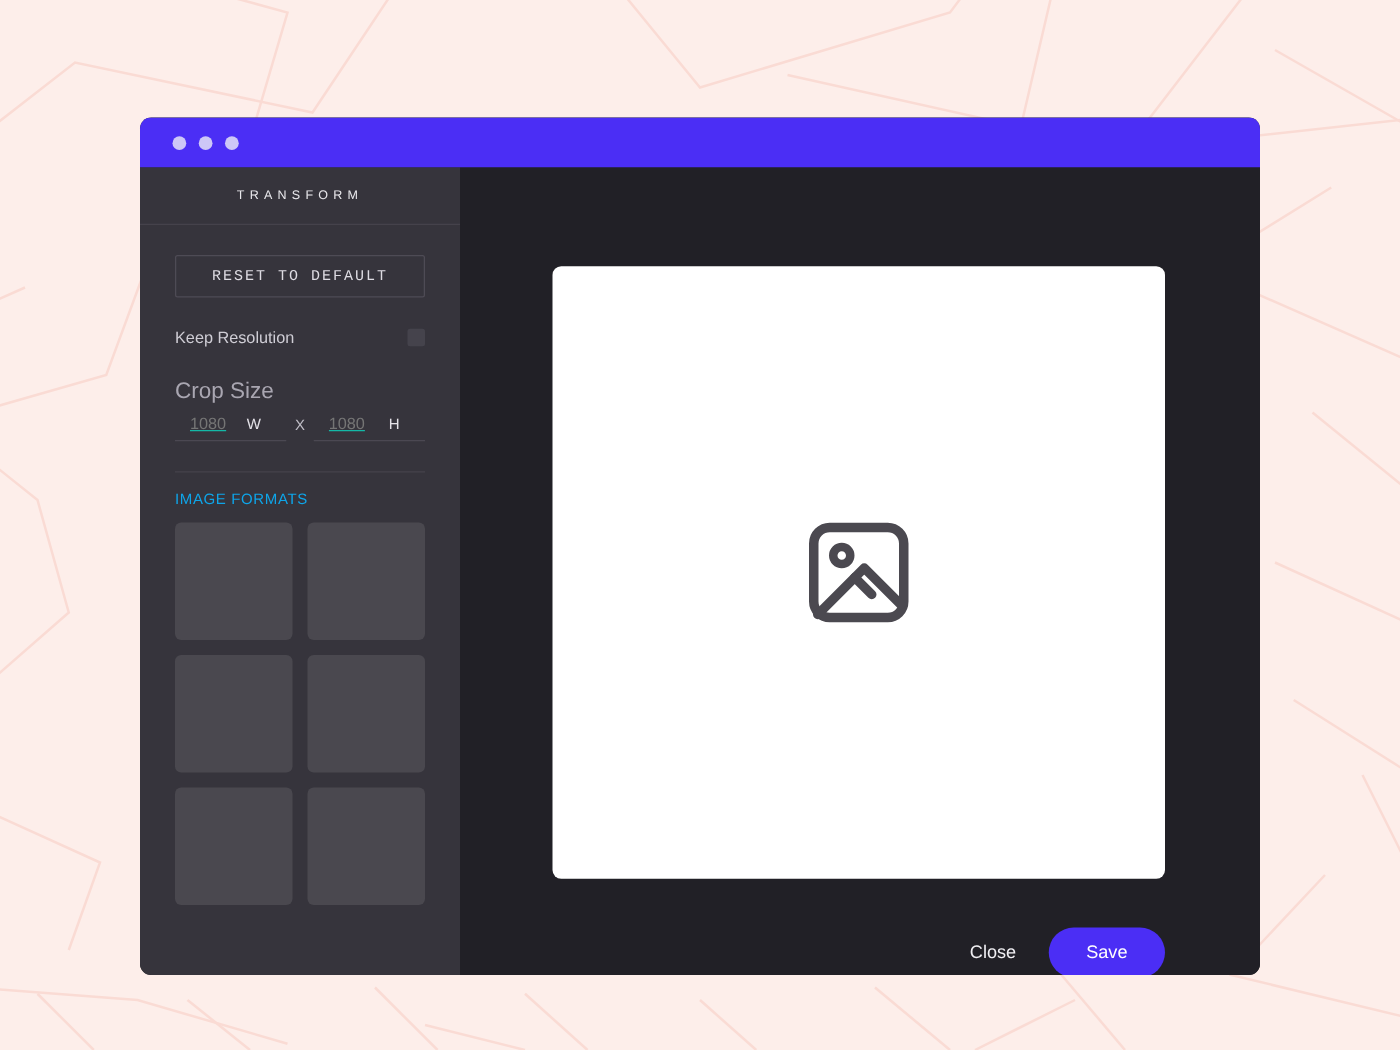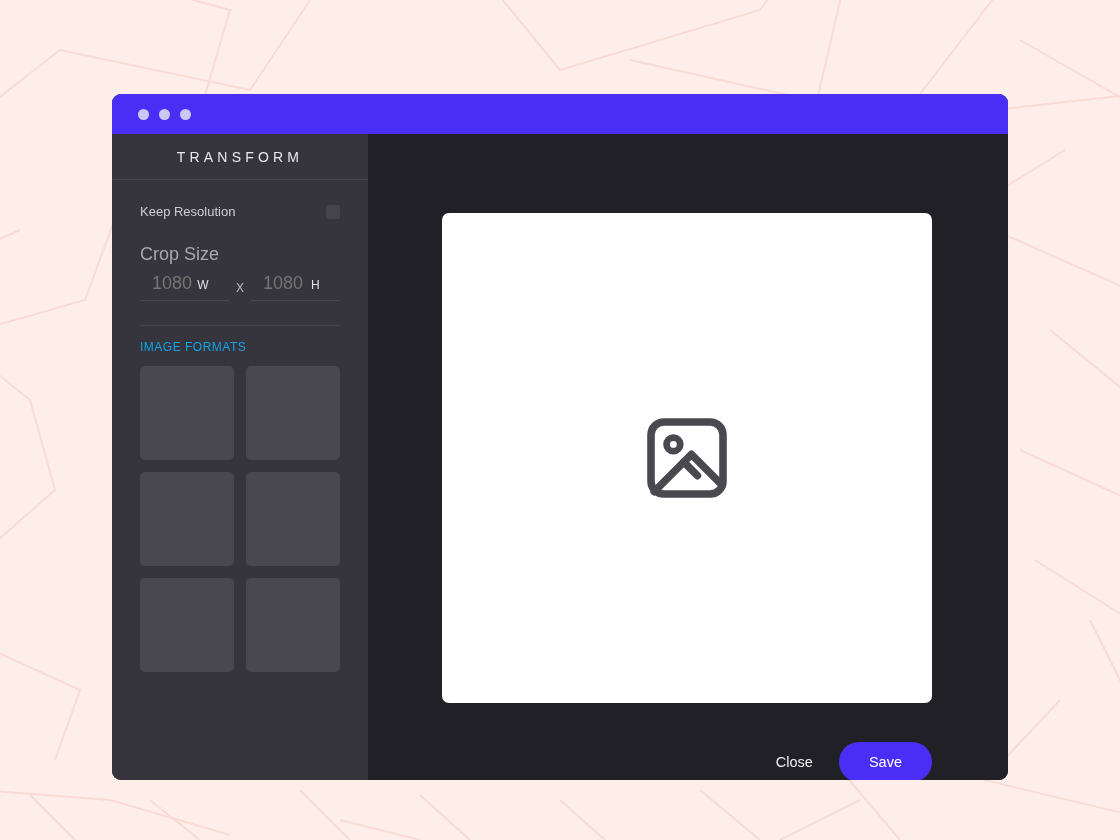--- a/index.html
+++ b/index.html
@@ -28,21 +28,21 @@
   .sidebar{
     width:256px;flex:0 0 256px;background:#36343c;
     display:flex;flex-direction:column;
   }
   .sidebar-header{
     height:45px;flex:0 0 45px;
     display:flex;align-items:center;justify-content:center;
     border-bottom:1px solid #45424b;
   }
   .sidebar-title{
-    color:#e9e8ec;font-size:14px;letter-spacing:4.2px;
+    color:#e9e8ec;font-size:10px;letter-spacing:4.2px;
     font-family:"Liberation Sans", sans-serif;font-weight:400;
   }
   .sidebar-body{padding:0 28px;}
 
   .reset-btn{
     margin-top:24px;width:100%;height:34px;box-sizing:border-box;
     background:transparent;border:1px solid #4e4b55;border-radius:2px;
     color:#dedce3;font-family:"Liberation Mono", monospace;
     font-size:12px;letter-spacing:1.6px;
     display:flex;align-items:center;justify-content:center;cursor:pointer;
@@ -57,22 +57,22 @@
   }
 
   .crop-label{margin-top:25px;color:#a9a6b1;font-size:18px;}
   .crop-row{margin-top:8px;display:flex;align-items:flex-end;}
   .field{
     flex:1 1 0;border-bottom:1px solid #4b4852;
     display:flex;align-items:baseline;padding-bottom:6px;
   }
   .field-value{
     flex:1 1 auto;background:transparent;border:0;outline:none;
-    color:#84cc16;font-size:18px;font-family:"Liberation Sans",sans-serif;
-    padding:0 0 0 12px;width:100%;
+    color:#14b8a6;font-size:13px;font-family:"Liberation Sans",sans-serif;
+    padding:0 0 0 12px;width:100%;text-decoration:underline;
   }
   .field-unit{color:#e4e2e8;font-size:12px;padding-right:20px;letter-spacing:.3px;}
   .x-sep{color:#bfbdc6;font-size:12px;padding:0 0 6px 0;width:22px;text-align:center;}
 
   .divider{margin-top:24px;height:1px;background:#45424b;}
   .formats-label{margin-top:14px;color:#0ea5e9;font-size:12px;letter-spacing:.5px;}
   .formats-grid{
     margin-top:12px;display:grid;grid-template-columns:1fr 1fr;
     gap:12px 12px;
   }
@@ -148,20 +148,21 @@
 
   <div class="body-row">
 
     <div class="sidebar">
       <div class="sidebar-header">
         <div class="sidebar-title">TRANSFORM</div>
       </div>
 
       <div class="sidebar-body">
 
+        <div class="reset-btn">RESET TO DEFAULT</div>
 
         <div class="row-keep">
           <span class="keep-label">Keep Resolution</span>
           <span class="checkbox"></span>
         </div>
 
         <div class="crop-label">Crop Size</div>
 
         <div class="crop-row">
           <span class="field">

